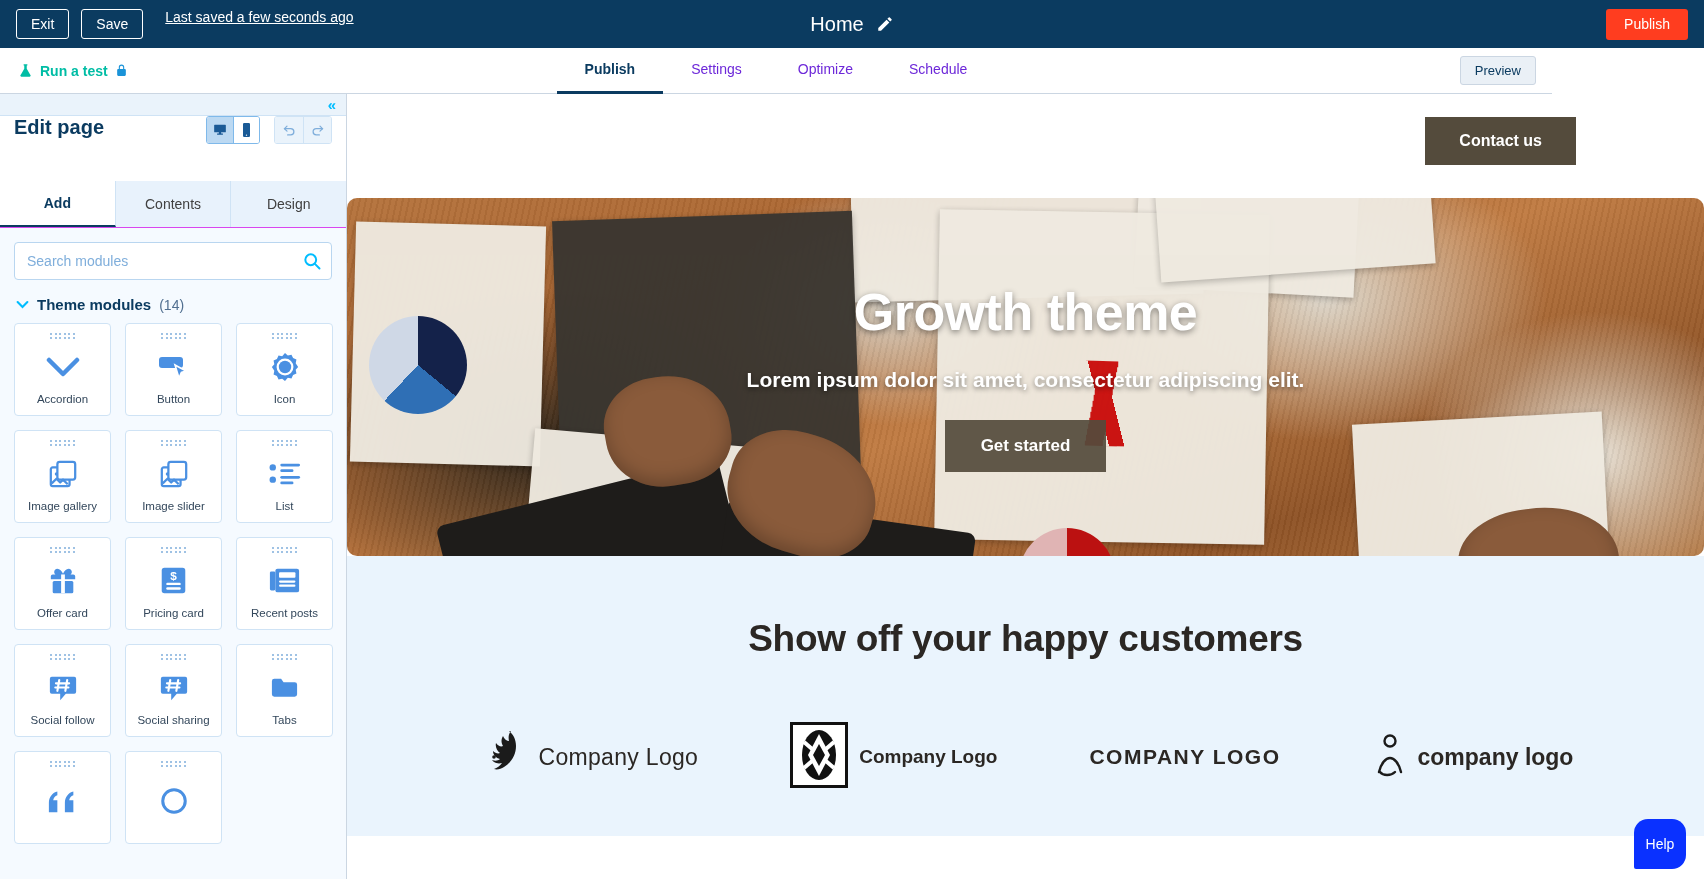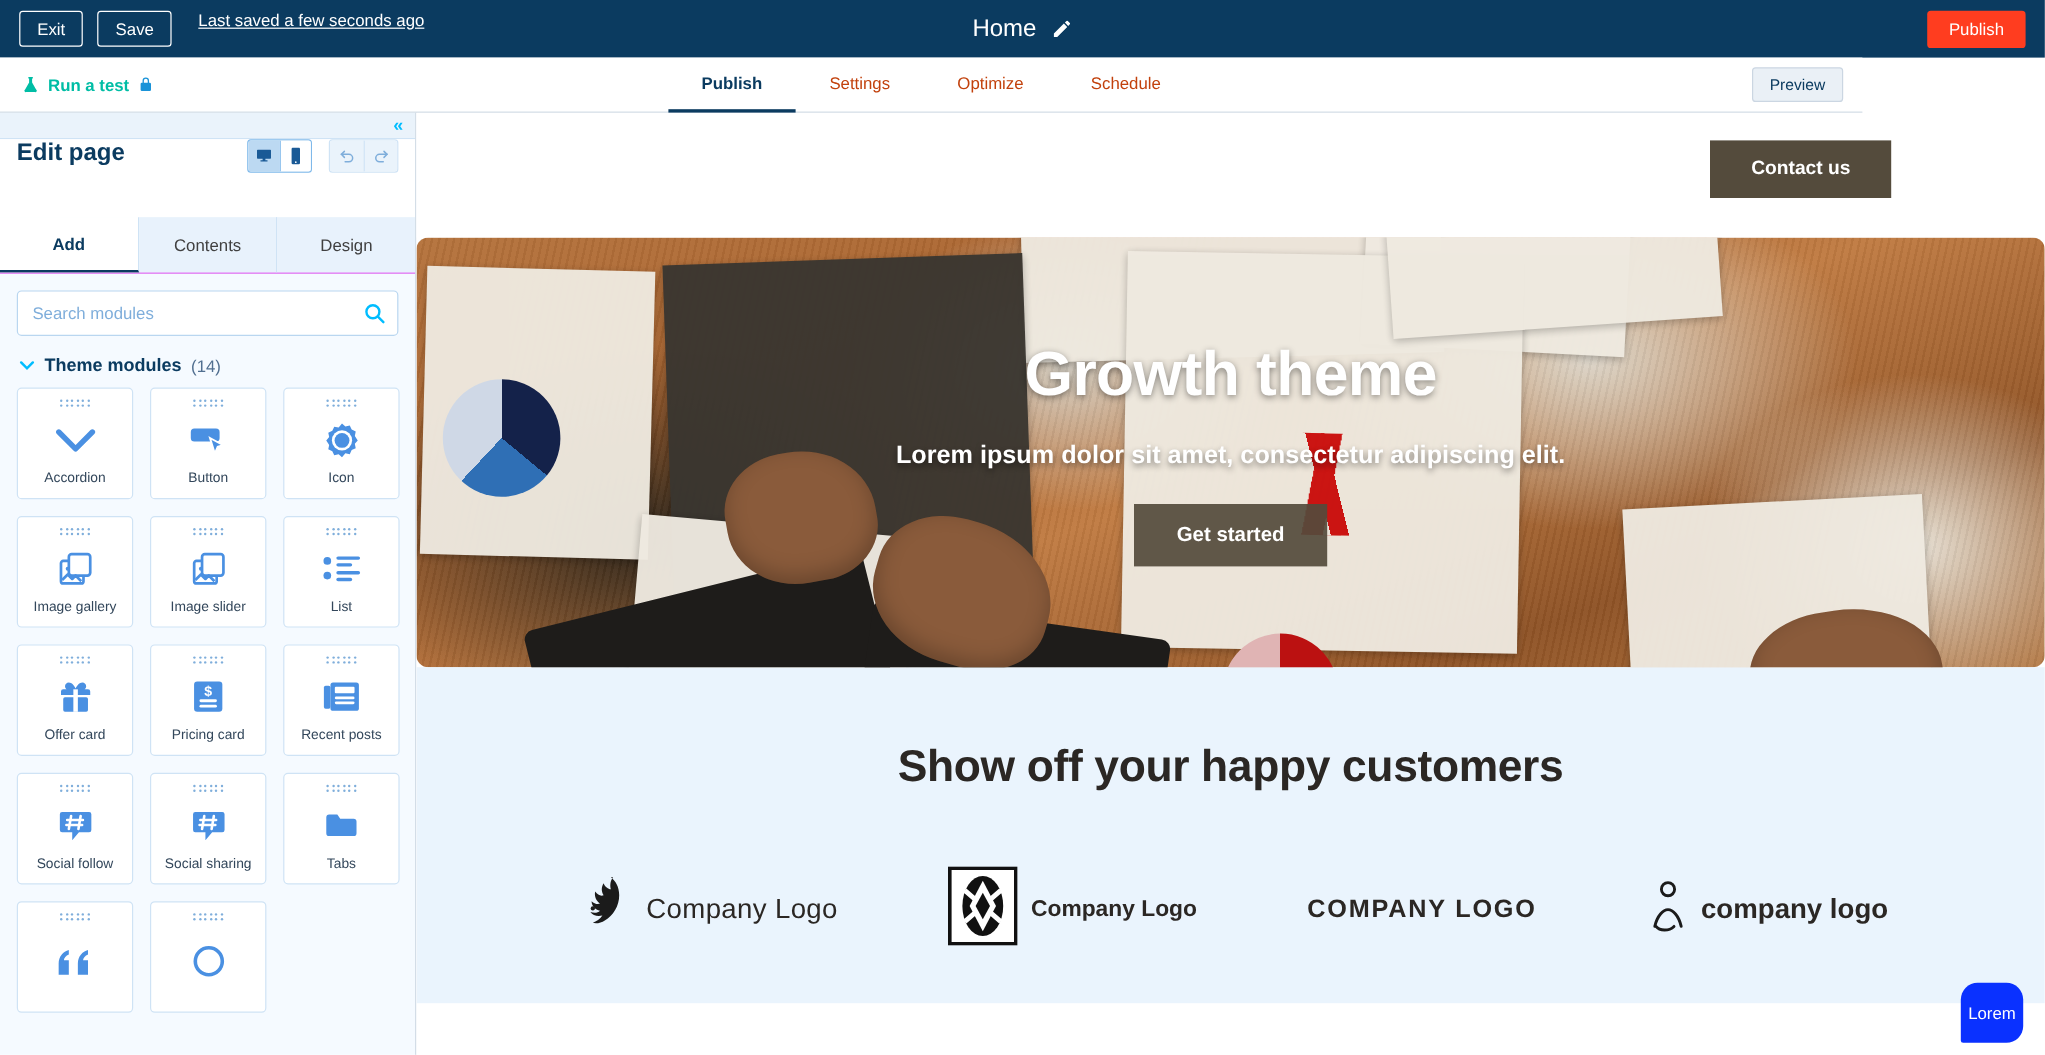--- a/index.html
+++ b/index.html
@@ -66,21 +66,21 @@
   }
   .runtest-label { color: #00bda5; font-size: 14px; font-weight: bold; cursor: pointer; }
   .flask-icon { width: 15px; height: 15px; }
   .lock-icon { width: 13px; height: 15px; }
   .subtabs {
     position: absolute; left: 0; right: 0;
     display: flex; justify-content: center; gap: 0px;
     height: 46px;
   }
   .subtab {
-    font-size: 14px; color: #c2410c;
+    font-size: 14px; color: #6d28d9;
     padding: 0 28px;
     height: 46px; display: flex; align-items: center;
     cursor: pointer; border-bottom: 3px solid transparent;
   }
   .subtab.active { color: #0b3b60; font-weight: bold; border-bottom: 3px solid #0b3b60; }
   .preview-btn {
     margin-left: auto; margin-right: 16px;
     background: #eaf0f6; color: #0b3b60;
     border: 1px solid #cbd6e2; border-radius: 3px;
     font-size: 13px; font-family: "Liberation Sans", sans-serif;
@@ -856,14 +856,14 @@
             <path d="M6 40c2-9 7-14 11-14s9 5 11 14"></path>
             <path d="M22 40c-4 4-12 4-15 0"></path>
           </svg>
         </span>
         <span class="logo-text t4">company logo</span>
       </div>
 
     </div>
   </div>
 
-  <div class="help-btn">Lorem</div>
+  <div class="help-btn">Help</div>
 </div>
 
 </body></html>

